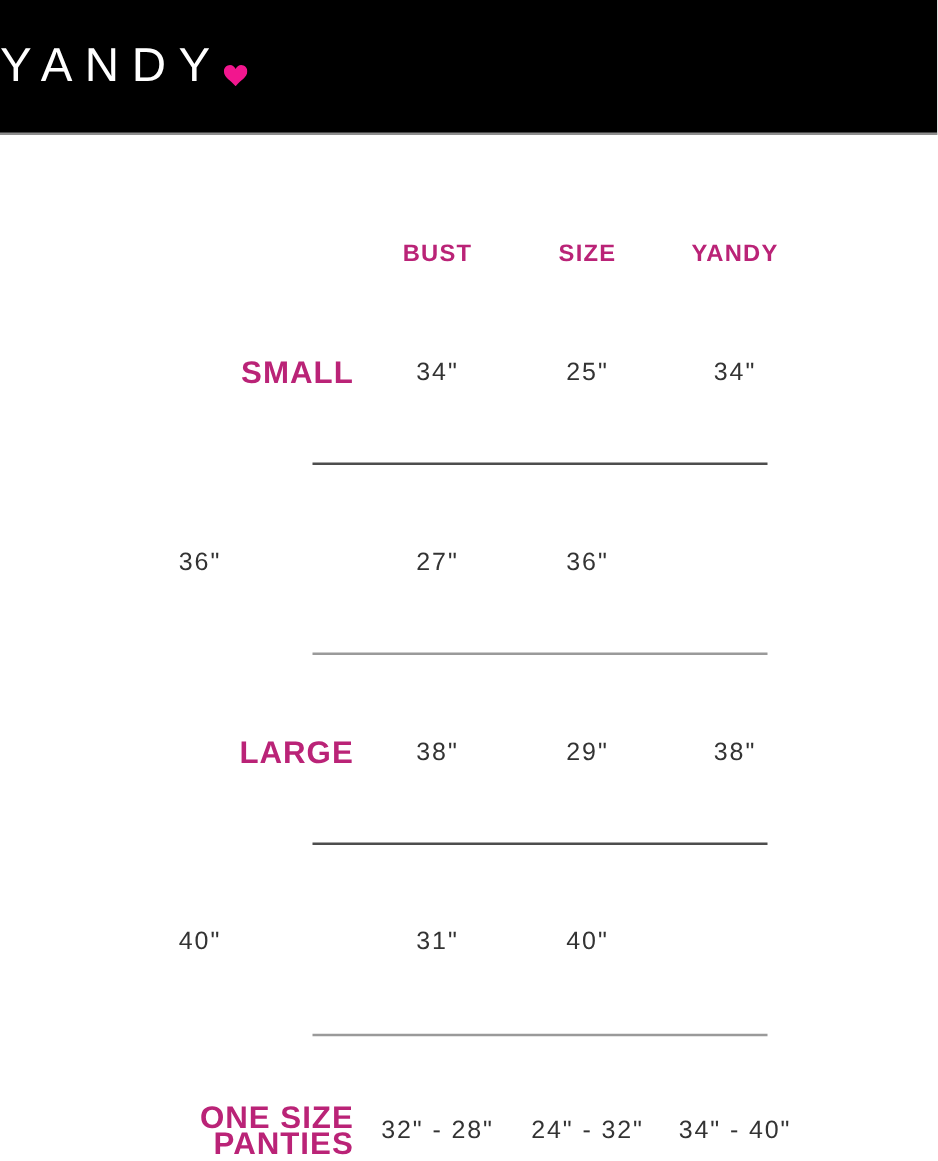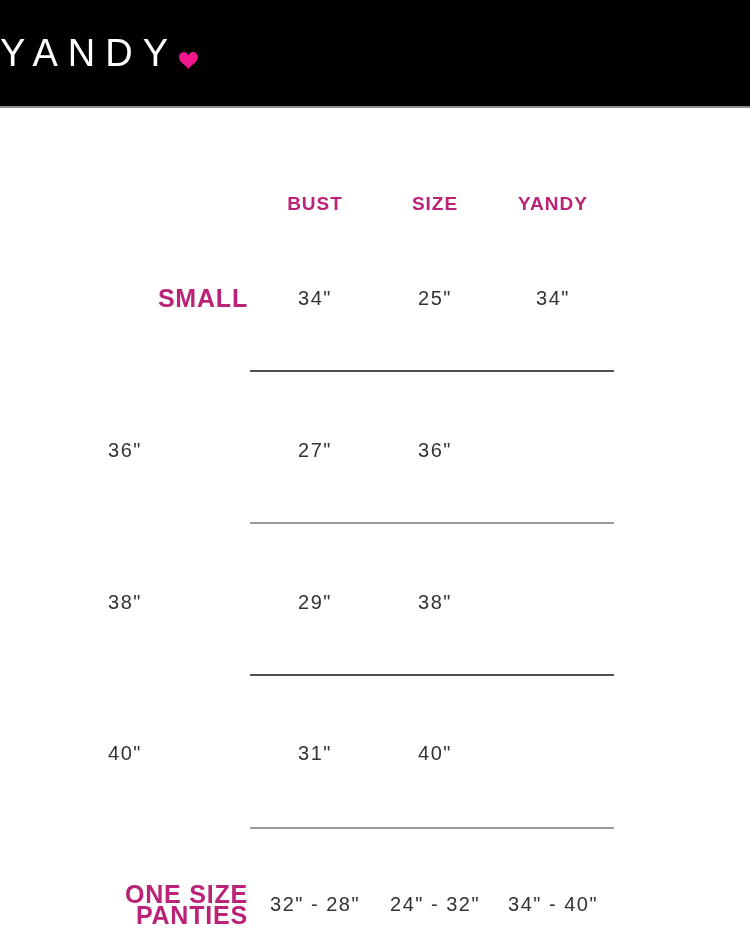--- a/index.html
+++ b/index.html
@@ -44,20 +44,21 @@
   }
 
   
   .row {
     position: absolute;
     left: 0;
     width: 750px;
     display: grid;
     grid-template-columns: 250px 130px 110px 126px;
     align-items: center;
+    padding-left: 35px;
   }
   .cell { text-align: center; }
   .label-cell {
     text-align: right;
     padding-right: 2px;
     color: var(--accent-pink, #ba2377);
     font-weight: 700;
     font-size: 25px;
     letter-spacing: 0.8px;
     line-height: 21px;
@@ -129,20 +130,21 @@
 
     <div class="row row-medium">
       <div class="cell value-cell">36"</div>
       <div class="cell value-cell">27"</div>
       <div class="cell value-cell">36"</div>
     </div>
 
     <div class="divider light d2"></div>
 
     <div class="row row-large">
+      <div class="cell label-cell">LARGE</div>
       <div class="cell value-cell">38"</div>
       <div class="cell value-cell">29"</div>
       <div class="cell value-cell">38"</div>
     </div>
 
     <div class="divider d3"></div>
 
     <div class="row row-xlarge">
       <div class="cell value-cell">40"</div>
       <div class="cell value-cell">31"</div>

